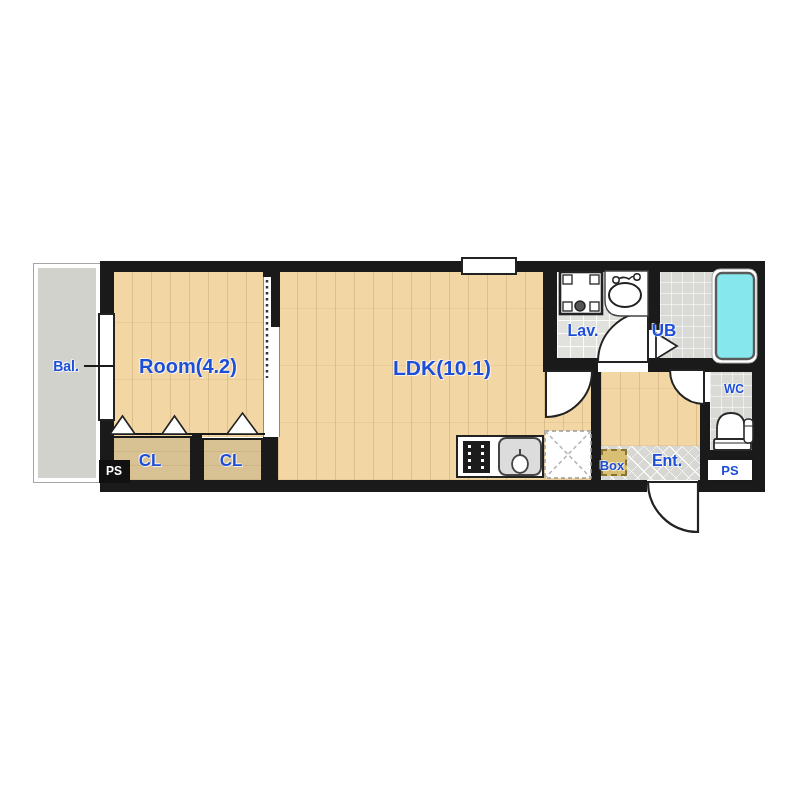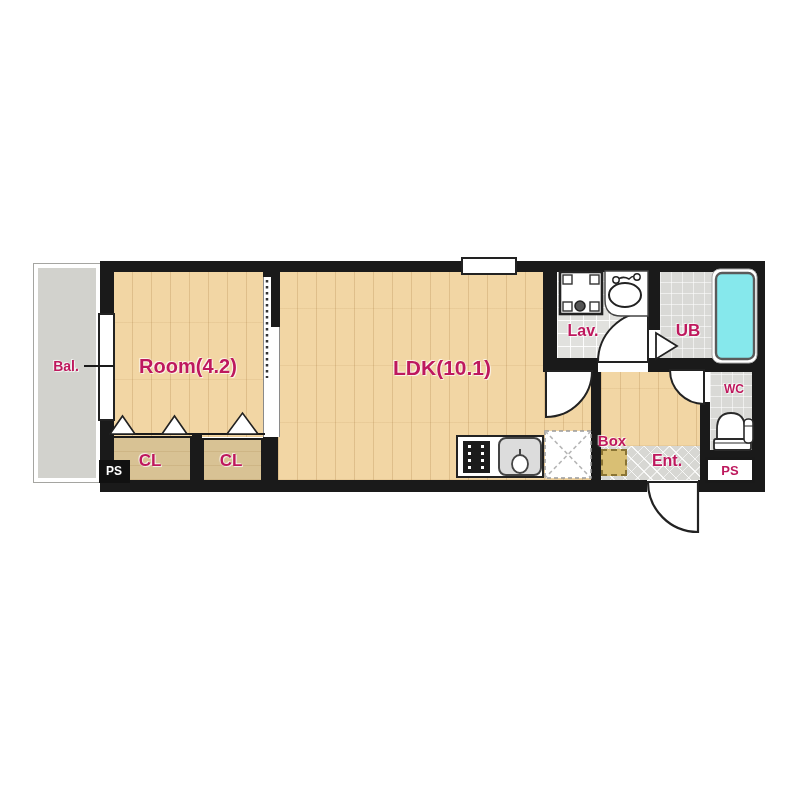--- a/index.html
+++ b/index.html
@@ -31,21 +31,21 @@
       repeating-linear-gradient(90deg, rgba(255,255,255,0.55) 0 1px, rgba(0,0,0,0) 1px 11px);
   }
   .enttile {
     background-color:#d7d7d3;
     background-image:
       repeating-linear-gradient(45deg, rgba(255,255,255,0.85) 0 1px, rgba(0,0,0,0) 1px 9px),
       repeating-linear-gradient(-45deg, rgba(255,255,255,0.6) 0 1px, rgba(0,0,0,0) 1px 9px);
   }
   .label {
     position:absolute; transform:translate(-50%,-50%);
-    color:#be185d; font-weight:bold; white-space:nowrap; line-height:1;
+    color:#1d4ed8; font-weight:bold; white-space:nowrap; line-height:1;
     text-shadow: 0 0 2px rgba(255,255,255,0.9), 1px 1px 0 rgba(255,255,255,0.65), -1px -1px 0 rgba(255,255,255,0.65);
   }
   .window { position:absolute; background:#fff; border:2px solid #222; }
   svg.overlay { position:absolute; left:0; top:0; width:800px; height:800px; }
 </style>
 </head>
 <body>
 
 <div id="canvas">
 
@@ -166,22 +166,22 @@
       <rect x="545" y="431" width="46" height="47" fill="#fff" stroke="#9a9a9a" stroke-width="1.5" stroke-dasharray="4 3"></rect>
       <line x1="545" y1="431" x2="591" y2="478" stroke="#b5b5b5" stroke-width="1.5" stroke-dasharray="4 3"></line>
       <line x1="591" y1="431" x2="545" y2="478" stroke="#b5b5b5" stroke-width="1.5" stroke-dasharray="4 3"></line>
     </g>
   </svg>
 
   <div class="label" style="left:66px;  top:366px; font-size:14px;">Bal.</div>
   <div class="label" style="left:188px; top:366px; font-size:20px;">Room(4.2)</div>
   <div class="label" style="left:417px; top:367px; font-size:21px;margin-left:25px;">LDK(10.1)</div>
   <div class="label" style="left:583px; top:331px; font-size:16px;">Lav.</div>
-  <div class="label" style="left:688px; top:330px; font-size:17px;">UB</div>
+  <div class="label" style="left:664px; top:330px; font-size:17px;">UB</div>
   <div class="label" style="left:734px; top:389px; font-size:12px;">WC</div>
   <div class="label" style="left:150px; top:460px; font-size:17px;">CL</div>
   <div class="label" style="left:231px; top:460px; font-size:17px;">CL</div>
-  <div class="label" style="left:612px; top:440px; font-size:15px;">Box</div>
+  <div class="label" style="left:612px; top:465px; font-size:13px;">Box</div>
   <div class="label" style="left:667px; top:461px; font-size:16px;">Ent.</div>
   <div class="label" style="left:114px; top:471px; font-size:12px; color:#fff; text-shadow:none;">PS</div>
   <div class="label" style="left:730px; top:470px; font-size:13px; text-shadow:none;">PS</div>
 
 </div>
 
 </body></html>

